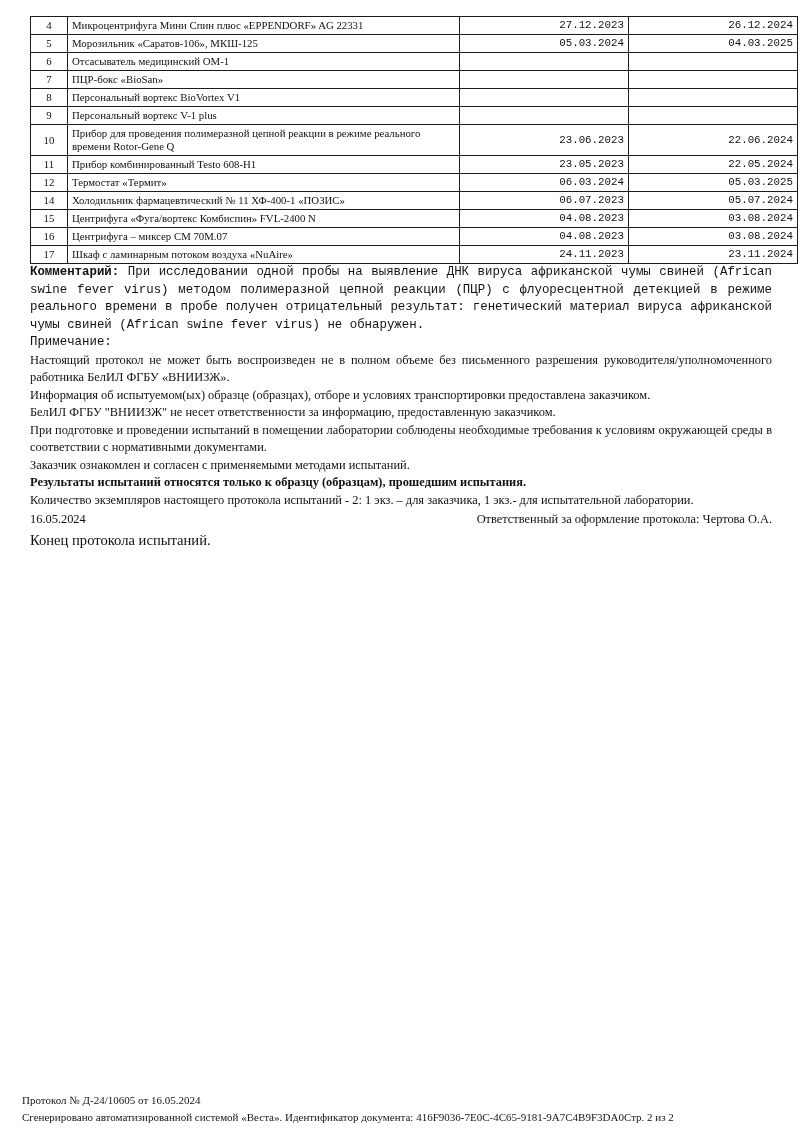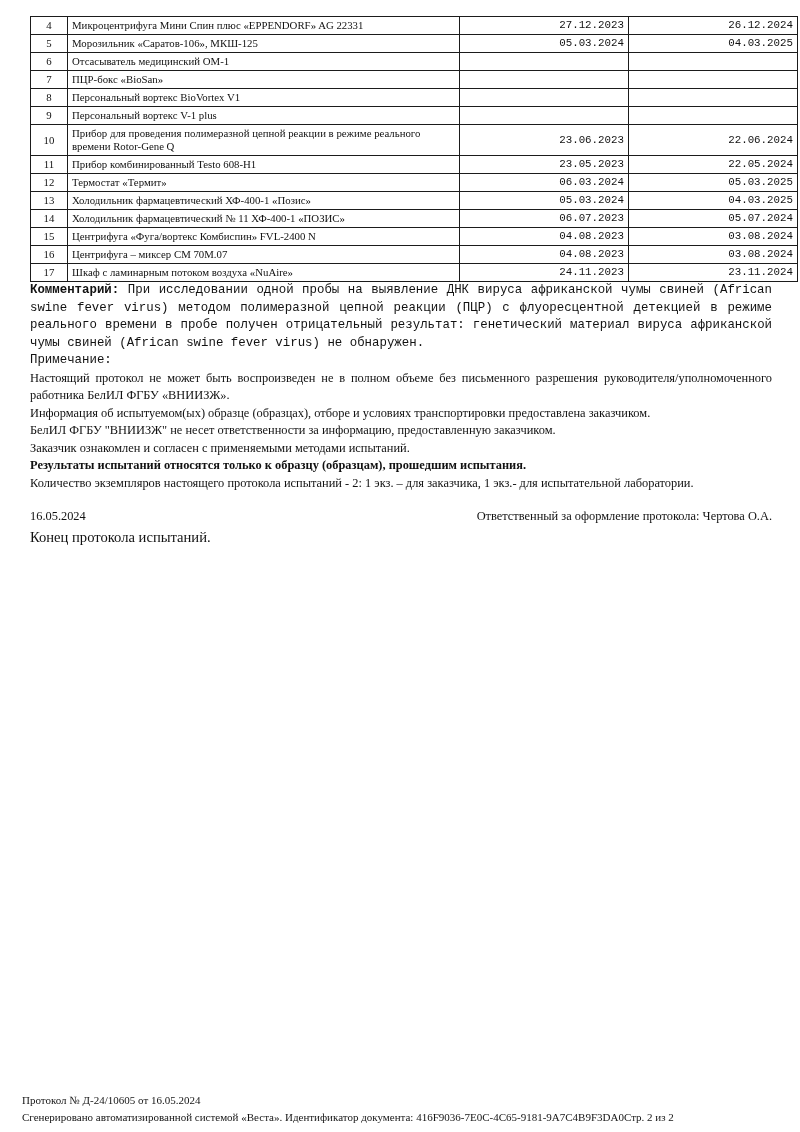--- a/index.html
+++ b/index.html
@@ -25,21 +25,21 @@
   td.c-date{width:160px;text-align:right;font-family:Liberation Mono, monospace;}
 
   
   .content{margin-left:30px;width:742px;}
   p.para{margin:0;font-size:12.4px;line-height:17.5px;text-align:justify;}
   .mt{margin-top:10px;font-family:Liberation Mono, monospace;}
   .bold{font-weight:bold;}
 
   .sig-row{
     display:flex;justify-content:space-between;align-items:flex-start;
-    margin:16px 0 0 0;font-size:12.4px;line-height:17.5px;
+    margin:2px 0 0 0;font-size:12.4px;line-height:17.5px;
   }
   .end-line{font-size:14.6px;line-height:19px;margin-top:2px;}
 
   
   .footer{position:absolute;left:22px;right:24px;bottom:8px;font-size:11px;line-height:14px;color:#151515;}
   .footer .line2{display:flex;justify-content:flex-start;margin-top:3px;}
 </style>
 </head>
 <body>
 
@@ -103,26 +103,20 @@
       <td class="c-date">22.05.2024</td>
     </tr>
 
     <tr>
       <td class="c-num">12</td>
       <td class="c-name">Термостат «Термит»</td>
       <td class="c-date">06.03.2024</td>
       <td class="c-date">05.03.2025</td>
     </tr>
 
-    <tr>
-      <td class="c-num">13</td>
-      <td class="c-name">Холодильник фармацевтический ХФ-400-1 «Позис»</td>
-      <td class="c-date">05.03.2024</td>
-      <td class="c-date">04.03.2025</td>
-    </tr>
 
     <tr>
       <td class="c-num">14</td>
       <td class="c-name">Холодильник фармацевтический № 11 ХФ-400-1 «ПОЗИС»</td>
       <td class="c-date">06.07.2023</td>
       <td class="c-date">05.07.2024</td>
     </tr>
 
     <tr>
       <td class="c-num">15</td>
@@ -148,20 +142,21 @@
   </table>
 
   <div class="content">
 
     <p class="para mt"><span class="bold">Комментарий:</span> <span>При исследовании одной пробы на выявление ДНК вируса африканской чумы свиней (African swine fever virus) методом полимеразной цепной реакции (ПЦР) с флуоресцентной детекцией в режиме реального времени в пробе получен отрицательный результат: генетический материал вируса африканской чумы свиней (African swine fever virus) не обнаружен.</span></p>
 
     <p class="para mt">Примечание:</p>
     <p class="para">Настоящий протокол не может быть воспроизведен не в полном объеме без письменного разрешения руководителя/уполномоченного работника БелИЛ ФГБУ «ВНИИЗЖ».</p>
     <p class="para">Информация об испытуемом(ых) образце (образцах), отборе и условиях транспортировки предоставлена заказчиком.</p>
     <p class="para">БелИЛ ФГБУ "ВНИИЗЖ" не несет ответственности за информацию, предоставленную заказчиком.</p>
+    <p class="para">При подготовке и проведении испытаний в помещении лаборатории соблюдены необходимые требования к условиям окружающей среды в соответствии с нормативными документами.</p>
     <p class="para">Заказчик ознакомлен и согласен с применяемыми методами испытаний.</p>
     <p class="para bold">Результаты испытаний относятся только к образцу (образцам), прошедшим испытания.</p>
     <p class="para">Количество экземпляров настоящего протокола испытаний - 2: 1 экз. – для заказчика, 1 экз.- для испытательной лаборатории.</p>
 
     <div class="sig-row">
       <span>16.05.2024</span>
       <span>Ответственный за оформление протокола: Чертова О.А.</span>
     </div>
     <div class="end-line">Конец протокола испытаний.</div>
 

